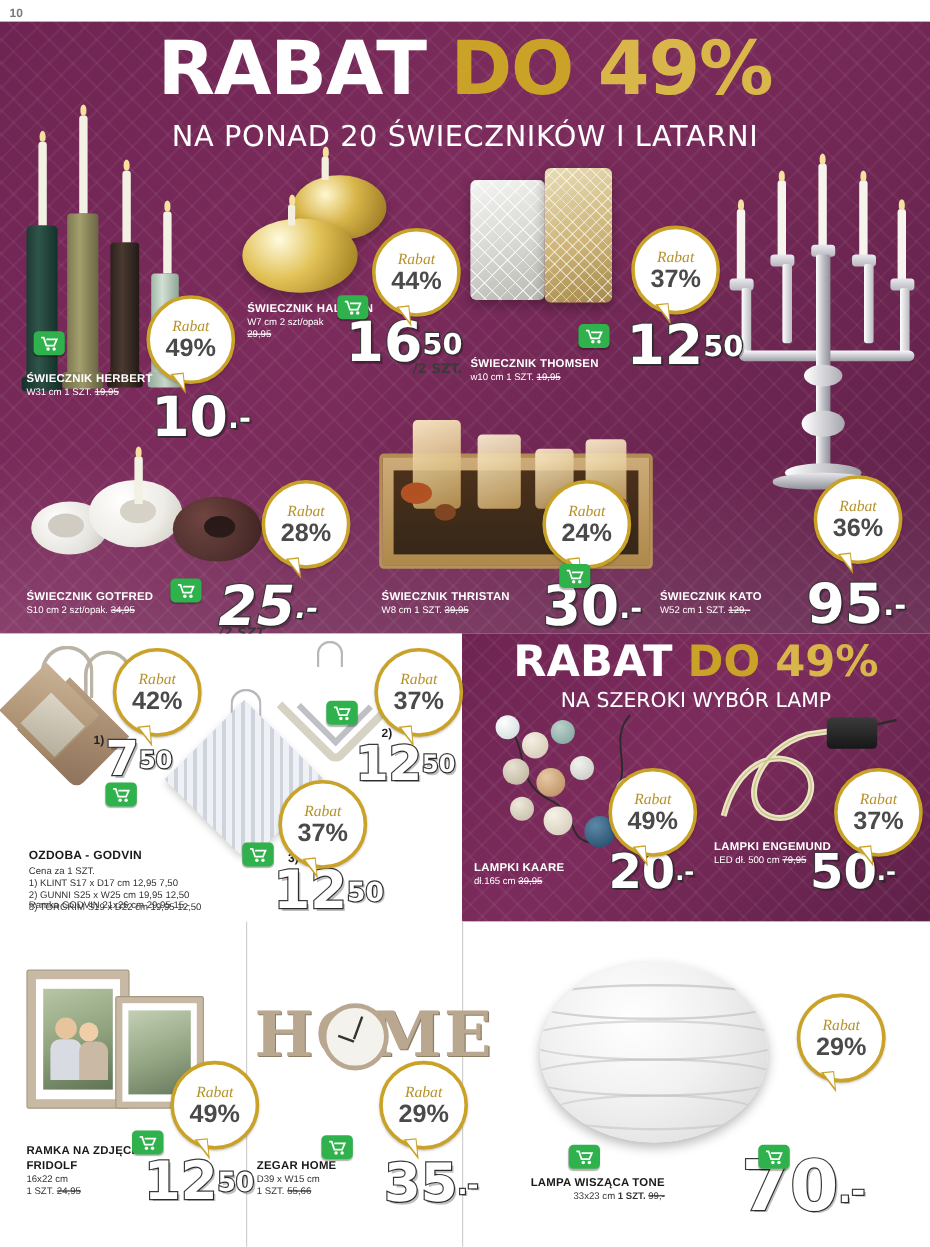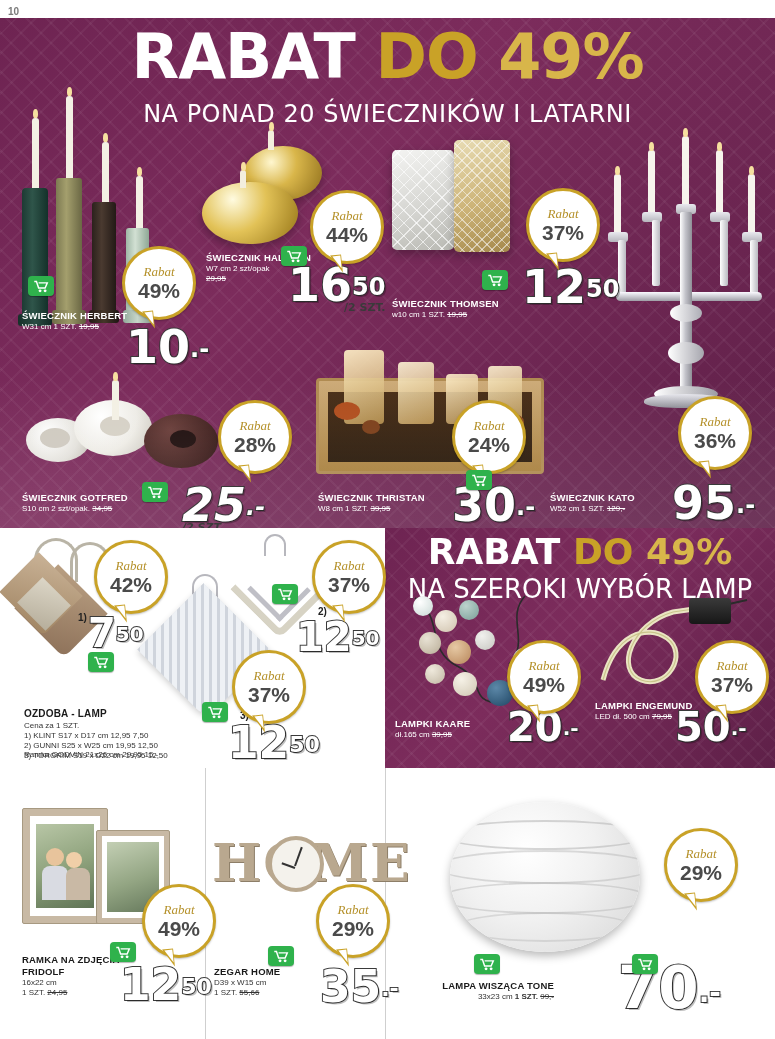--- a/index.html
+++ b/index.html
@@ -68,21 +68,21 @@
   }
   .divider-v { position:absolute; background:#cfcfcf; width:1px; }
 
   .headline2 {
     position:absolute; left:0; right:0; top:6px; text-align:center;
     font-size:36px; font-weight:bold; line-height:1;
     font-family:"DejaVu Sans", sans-serif;
   }
   .subheadline2 {
     position:absolute; left:0; right:0; top:46px; text-align:center;
-    font-size:26px; color:#ffffff;
+    font-size:17px; color:#ffffff;
     font-family:"DejaVu Sans", sans-serif;
   }
 
   
   .bubble {
     position:absolute; width:74px; height:74px; border-radius:50%;
     background:#ffffff; border:3px solid #c9a227;
     display:flex; flex-direction:column; align-items:center; justify-content:center;
     text-align:center; line-height:1; z-index:40;
     box-shadow:0 1px 2px rgba(0,0,0,0.25);
@@ -458,21 +458,21 @@
         <circle cx="8" cy="15" r="2" fill="#fff"></circle>
         <circle cx="15" cy="15" r="2" fill="#fff"></circle>
       </svg>
   </div>
   <div style="position:absolute; left:240px; top:182px; font-size:10px; font-weight:bold; color:#222;">3)</div>
   <div class="price" style="left:228px; top:196px;">
     <span class="big" style="font-size:44px;">12</span><span class="sup" style="font-size:22px;">50</span>
   </div>
 
   <div class="cap onwhite" style="left:24px; top:180px; width:220px;">
-    <div class="name" style="font-size:10px;"><span>OZDOBA - LAMP</span></div>
+    <div class="name" style="font-size:10px;"><span>OZDOBA - GODVIN</span></div>
     <div class="desc"><span>Cena za 1 SZT.</span></div>
     <div class="desc"><span>1) KLINT S17 x D17 cm 12,95 7,50</span></div>
     <div class="desc"><span>2) GUNNI S25 x W25 cm 19,95 12,50</span></div>
     <div class="desc"><span>3) TORGRIM S19 x D22 cm 19,95 12,50</span></div>
   </div>
   <div class="cap onwhite" style="left:24px; top:222px; width:240px;">
     <div class="desc"><span>Ramka GODVIN 21x26 cm 29,95 15,-</span></div>
   </div>
 </div>
 

